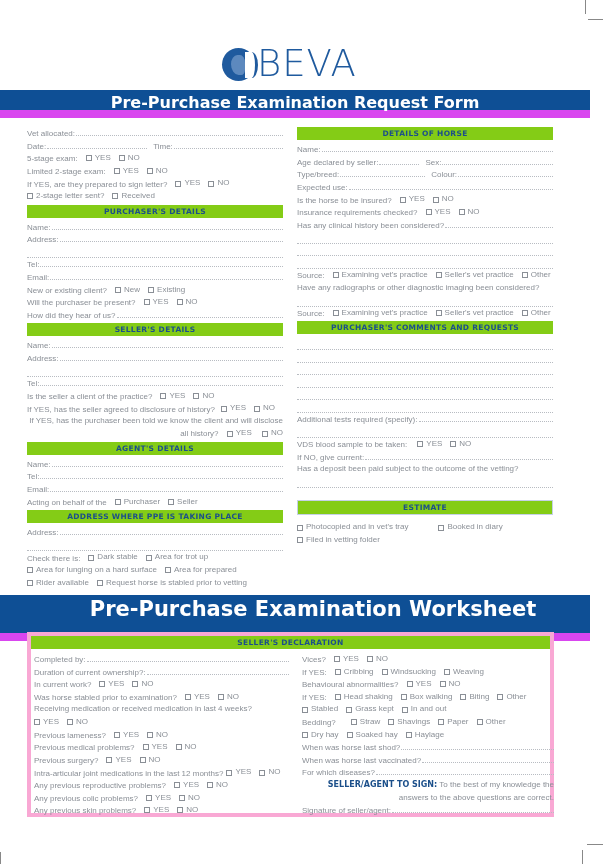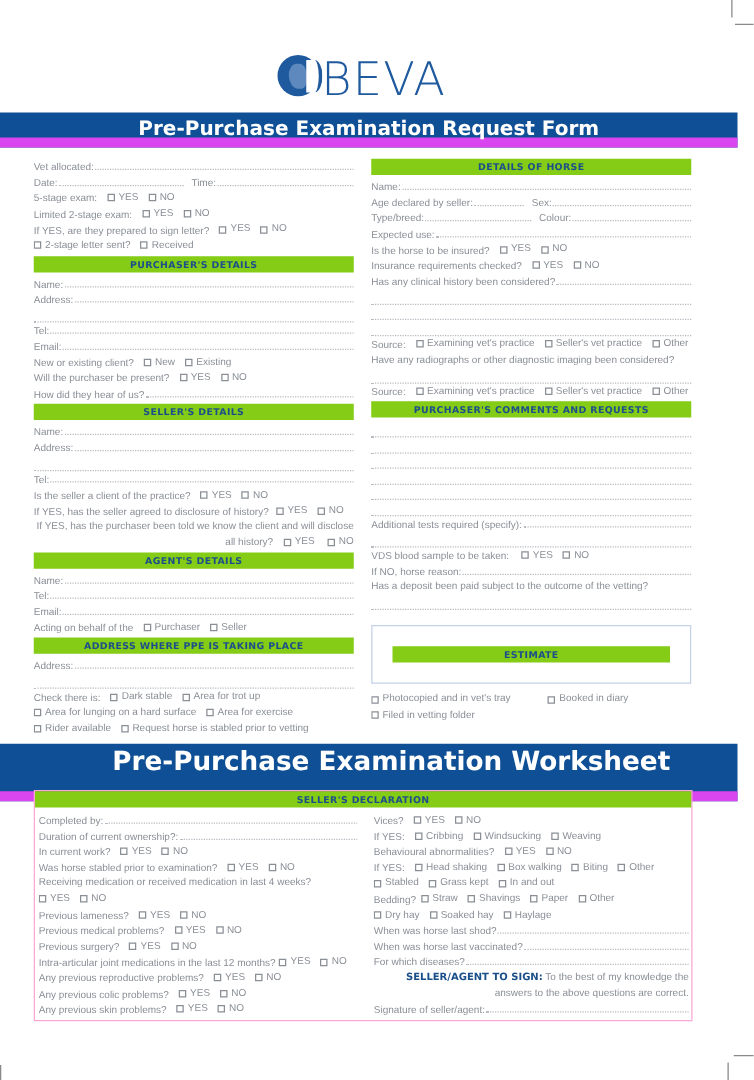--- a/index.html
+++ b/index.html
@@ -1,21 +1,21 @@
 <!DOCTYPE html>
 <html><head>
 <meta charset="utf-8">
 <style>
   * { box-sizing: border-box; margin: 0; padding: 0; }
   html, body { width: 603px; height: 864px; background: #ffffff; overflow: hidden; }
   body { position: relative; font-family: "Liberation Sans", sans-serif; color: #8a8f96; }
 
   .crop { position: absolute; background: #888; }
 
-  .logo { position: absolute; left: 222px; top: 44px; height: 40px; display: flex; }
+  .logo { position: absolute; left: 222px; top: 44px; height: 40px; display: flex; align-items: center; }
   .logo-mark { width: 33px; height: 33px; border-radius: 50%; background: #1f5a9e; position: relative; margin-right: 2px; }
   .logo-mark::before { content: ""; position: absolute; left: 9px; top: 7px; width: 14px; height: 20px; border-radius: 50% 40% 30% 60%; background: #8fb0d8; opacity: .55; }
   .logo-mark::after { content: ""; position: absolute; right: -3px; top: 4px; width: 10px; height: 26px; border-right: 3px solid #1f5a9e; border-radius: 0 50% 50% 0; background: #fff; }
   .logo-text { font-family: "DejaVu Sans", sans-serif; font-size: 37px; letter-spacing: 1px; color: #1f5a9e; font-weight: 300; line-height: 40px; }
 
   .banner { position: absolute; left: 0; width: 590px; background: #0e4f95; color: #fff; font-family: "DejaVu Sans", sans-serif; font-weight: bold; text-align: center; border-bottom: 8px solid #d946ef; }
   .banner.b1 { top: 90px; height: 28px; font-size: 16px; line-height: 25px; }
   .banner.b2 { top: 595px; height: 46px; font-size: 21px; line-height: 28px; padding-left: 36px; }
 
   .col { position: absolute; font-size: 8px; line-height: 12.6px; }
@@ -27,24 +27,24 @@
   .row { height: 12.6px; white-space: nowrap; overflow: hidden; display: flex; align-items: baseline; }
   .lbl { flex: none; }
   .dots { flex: 1; border-bottom: 1px dotted #b8bcc2; height: 9px; margin-left: 1px; }
   .blank { height: 12.6px; border-bottom: 1px dotted #b8bcc2; margin-bottom: 0; }
   .cb { display: inline-flex; align-items: center; margin-left: 8px; }
   .cb:first-child { margin-left: 0; }
   .box { display: inline-block; width: 6px; height: 6px; border: 1px solid #8a8f96; margin-right: 3px; }
   .wrap { white-space: normal; height: auto; display: block; text-align: right; }
 
   .estimate { border: 1px solid #c5d1e6; margin-top: 12px; }
-  .estimate .sec { margin: 16px; text-align: center; }
+  .estimate .sec { margin: 0; text-align: center; }
   .estimate .row { padding: 3px 4px 2px 4px; height: 18px; }
 
-  .worksheet { position: absolute; left: 27px; top: 632px; width: 527px; height: 185px; border: 1px solid #f9a8d4; }
+  .worksheet { position: absolute; left: 27px; top: 632px; width: 527px; height: 185px; border: 4px solid #f9a8d4; }
   .worksheet .sec { margin: 0; }
   .wcol { position: absolute; top: 17px; font-size: 8px; line-height: 12.6px; }
   .wL { left: 3px; width: 255px; }
   .wR { left: 271px; width: 252px; }
   .strong { color: #1b4f8a; font-weight: bold; font-family: "DejaVu Sans", sans-serif; }
 </style>
 </head>
 <body>
 
 <div class="crop" style="left:585px;top:0;width:1px;height:14px;"></div>
@@ -248,21 +248,21 @@
         <span>Area for trot up</span>
       </span>
     </div>
   <div class="row">
     <span class="cb">
         <span class="box"></span>
         <span>Area for lunging on a hard surface</span>
       </span>
     <span class="cb">
         <span class="box"></span>
-        <span>Area for exercise</span>
+        <span>Area for prepared</span>
       </span>
     </div>
   <div class="row">
     <span class="cb">
         <span class="box"></span>
         <span>Rider available</span>
       </span>
     <span class="cb">
         <span class="box"></span>
         <span>Request horse is stabled prior to vetting</span>
@@ -373,21 +373,21 @@
     <span class="cb" style="margin-left:10px">
         <span class="box"></span>
         <span>YES</span>
       </span>
     <span class="cb">
         <span class="box"></span>
         <span>NO</span>
       </span>
     </div>
   <div class="row">
-      <span class="lbl">If NO, horse reason:</span>
+      <span class="lbl">If NO, give current:</span>
       <span class="dots"></span>
     </div>
   <div class="row">
       <span class="lbl">Has a deposit been paid subject to the outcome of the vetting?</span>
     </div>
   <div class="blank"></div>
 
   <div class="estimate">
     <div class="sec">ESTIMATE</div>
   </div>
@@ -602,21 +602,21 @@
           <span class="box"></span>
           <span>Grass kept</span>
         </span>
       <span class="cb">
           <span class="box"></span>
           <span>In and out</span>
         </span>
       </div>
     <div class="row">
         <span class="lbl">Bedding?</span>
-      <span class="cb" style="margin-left:4px">
+      <span class="cb" style="margin-left:15px">
           <span class="box"></span>
           <span>Straw</span>
         </span>
       <span class="cb">
           <span class="box"></span>
           <span>Shavings</span>
         </span>
       <span class="cb">
           <span class="box"></span>
           <span>Paper</span>

